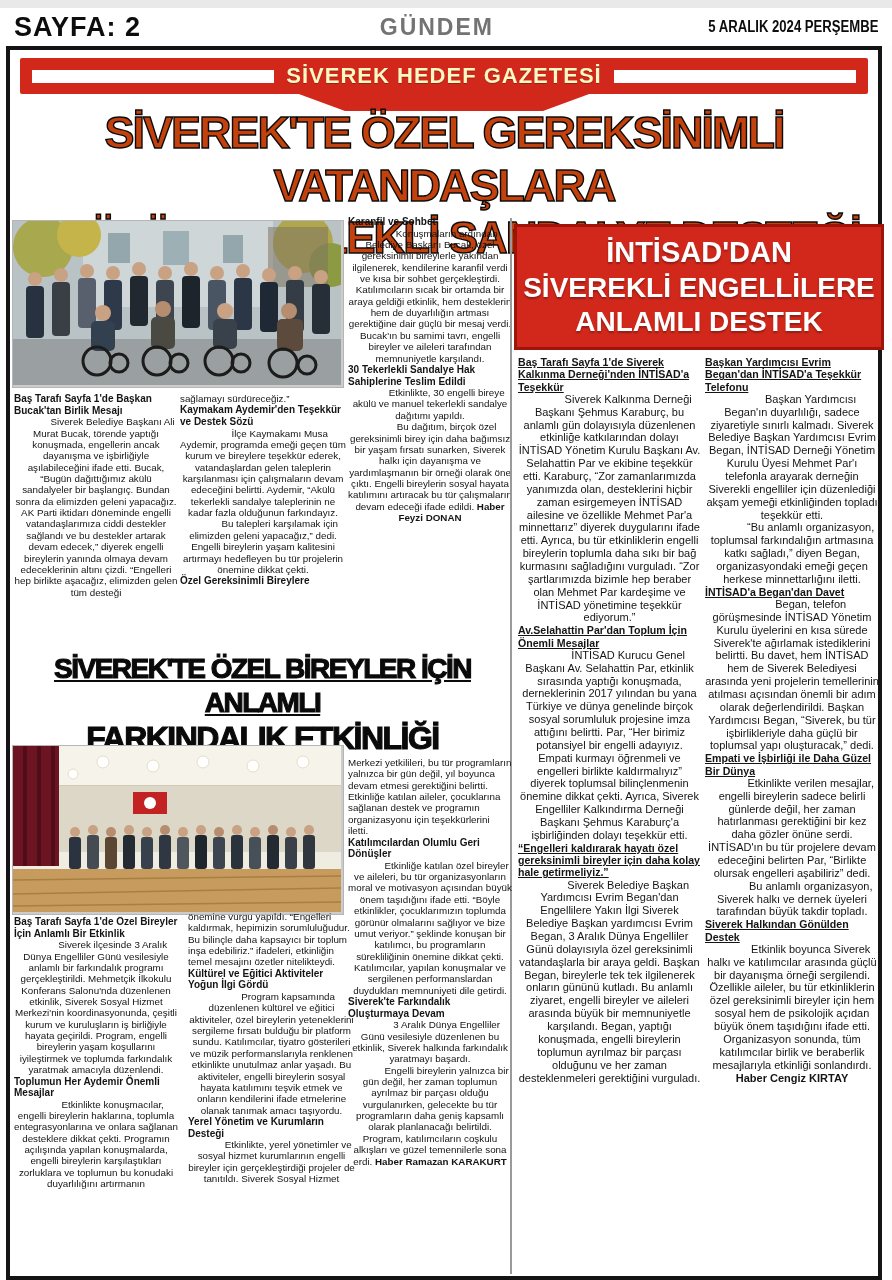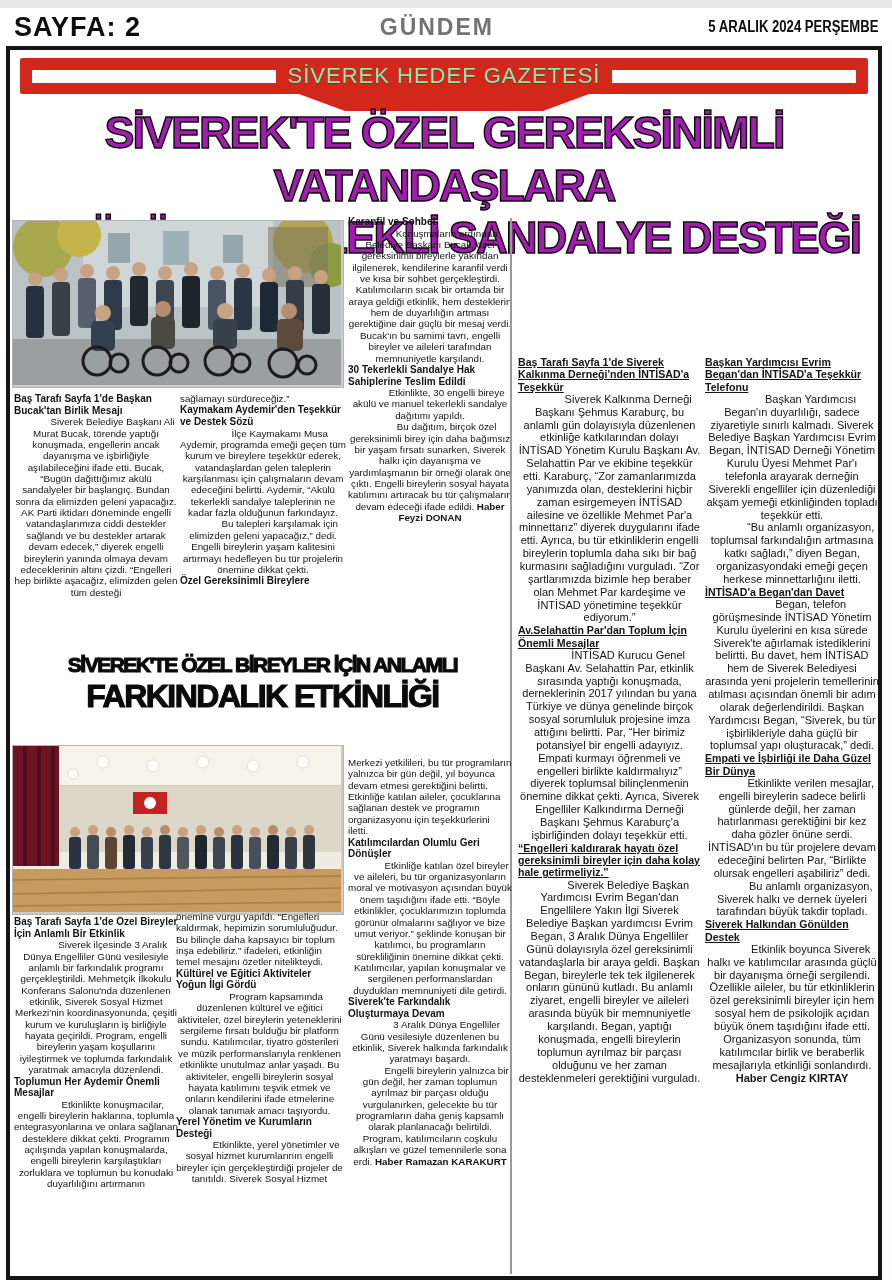--- a/index.html
+++ b/index.html
@@ -12,26 +12,26 @@
   .section-label{font-size:23px;font-weight:bold;letter-spacing:2px;color:#737373;position:absolute;left:50%;transform:translateX(-58%);}
   .date-label{font-size:16px;font-weight:bold;color:#0d0d0d;transform:scaleX(0.82);transform-origin:right center;white-space:nowrap;}
   
   .content-box{position:absolute;top:38px;left:6px;width:876px;height:1234px;background:#fff;
                border:4px solid #141414;box-sizing:border-box;}
   .inner{position:absolute;top:0;left:0;right:0;bottom:0;}
   
   .banner{position:absolute;top:8px;left:10px;right:10px;height:36px;background:#d2281c;
           display:flex;align-items:center;border-radius:2px;}
   .banner .stripe{flex:1;height:13px;background:#fff;margin:0 12px;}
-  .banner .mast-title{color:#86efac;font-weight:normal;font-size:22px;letter-spacing:1px;white-space:nowrap;
+  .banner .mast-title{color:#fef9c3;font-weight:bold;font-size:22px;letter-spacing:1px;white-space:nowrap;
                       text-shadow:0 1px 0 rgba(0,0,0,.25);}
   .banner-tab{position:absolute;top:44px;left:50%;transform:translateX(-50%);width:330px;height:17px;background:#d2281c;
               clip-path:polygon(6% 0,94% 0,80% 100%,20% 100%);}
   
-  .headline1{position:absolute;top:56px;left:0;width:100%;text-align:center;color:#a21caf;font-weight:bold;}
+  .headline1{position:absolute;top:56px;left:0;width:100%;text-align:center;color:#c2410c;font-weight:bold;}
   .headline1 .l1{font-size:45px;line-height:1.18;letter-spacing:-2px;-webkit-text-stroke:1.4px #0a0a0a;}
   .headline1 .l2{font-size:44px;line-height:1.18;letter-spacing:-2px;-webkit-text-stroke:1.4px #0a0a0a;}
   
   .photo{position:absolute;border:1px solid #b5b5b5;background:#ccc;overflow:hidden;}
   .photo svg{display:block;}
   #photo1{left:2px;top:170px;width:330px;height:166px;}
   #photo2{left:2px;top:695px;width:330px;height:168px;}
   
   .col{position:absolute;overflow:hidden;}
   .col .bh{font-weight:bold;font-size:10px;line-height:1.16;margin:0;}
@@ -39,34 +39,34 @@
   .col .bp0{font-size:9.8px;line-height:1.16;margin:0;}
   .col b{font-weight:bold;}
   #col1a{left:4px;top:343px;width:164px;height:264px;}
   #col1b{left:170px;top:343px;width:166px;height:264px;}
   #col1c{left:338px;top:166px;width:164px;height:442px;}
   #col2a{left:508px;top:306px;width:183px;height:920px;}
   #col2b{left:695px;top:306px;width:174px;height:920px;}
   #col2a .bh,#col2b .bh{font-size:10.6px;text-decoration:underline;}
   #col2a .bp,#col2a .bp0,#col2b .bp,#col2b .bp0{font-size:11px;line-height:1.17;}
   #col3a{left:4px;top:866px;width:164px;height:358px;}
-  #col3b{left:166px;top:861px;width:167px;height:363px;}
+  #col3b{left:178px;top:861px;width:167px;height:363px;}
   #col3c{left:338px;top:707px;width:164px;height:553px;}
   
   .red-box{position:absolute;left:504px;top:174px;width:370px;height:126px;background:#d2281c;
            border:3px solid #9e130a;box-sizing:border-box;display:flex;flex-direction:column;
            align-items:center;justify-content:center;}
   .red-box div{color:#fff;font-weight:bold;text-align:center;line-height:1.22;letter-spacing:0;
                text-shadow:0 2px 2px rgba(0,0,0,.3);}
   .red-box .rb1{font-size:29px;}
   .red-box .rb2{font-size:28px;}
   .red-box .rb3{font-size:28px;}
   
   .headline2{position:absolute;top:602px;left:0;width:505px;text-align:center;color:#0a0a0a;font-weight:bold;}
-  .headline2 .l1{font-size:21px;line-height:1.2;letter-spacing:-1.5px;-webkit-text-stroke:1.1px #0a0a0a;}
+  .headline2 .l1{font-size:28px;line-height:1.2;letter-spacing:-1.5px;text-decoration:underline;-webkit-text-stroke:1.1px #0a0a0a;}
   .headline2 .l2{font-size:32px;line-height:1.2;letter-spacing:-1.5px;-webkit-text-stroke:1.1px #0a0a0a;}
   .vline{position:absolute;left:500px;top:168px;width:2px;height:1056px;background:#9a9a9a;}
 </style>
 </head>
 <body>
 
 <div class="page">
 
   <div class="top-strip">
     <span class="page-label">SAYFA: 2</span>
@@ -195,20 +195,25 @@
       <div class="col" id="col1c">
           <div class="bh">Karanfil ve Sohbet</div>
           <div class="bp">Konuşmaların ardından Belediye Başkanı Bucak, özel gereksinimli bireylerle yakından ilgilenerek, kendilerine karanfil verdi ve kısa bir sohbet gerçekleştirdi. Katılımcıların sıcak bir ortamda bir araya geldiği etkinlik, hem desteklerin hem de duyarlılığın artması gerektiğine dair güçlü bir mesaj verdi. Bucak'ın bu samimi tavrı, engelli bireyler ve aileleri tarafından memnuniyetle karşılandı.</div>
           <div class="bh">30 Tekerlekli Sandalye Hak Sahiplerine Teslim Edildi</div>
           <div class="bp">Etkinlikte, 30 engelli bireye akülü ve manuel tekerlekli sandalye dağıtımı yapıldı.</div>
           <div class="bp">Bu dağıtım, birçok özel gereksinimli birey için daha bağımsız bir yaşam fırsatı sunarken, Siverek halkı için dayanışma ve yardımlaşmanın bir örneği olarak öne çıktı. Engelli bireylerin sosyal hayata katılımını artıracak bu tür çalışmaların devam edeceği ifade edildi.<b> Haber Feyzi DONAN</b></div>
         </div>
 
       <div class="vline"></div>
 
+      <div class="red-box">
+        <div class="rb1">İNTİSAD'DAN</div>
+        <div class="rb2">SİVEREKLİ ENGELLİLERE</div>
+        <div class="rb3">ANLAMLI DESTEK</div>
+      </div>
 
       <div class="col" id="col2a">
           <div class="bh">Baş Tarafı Sayfa 1'de Siverek Kalkınma Derneği'nden İNTİSAD'a Teşekkür</div>
           <div class="bp">Siverek Kalkınma Derneği Başkanı Şehmus Karaburç, bu anlamlı gün dolayısıyla düzenlenen etkinliğe katkılarından dolayı İNTİSAD Yönetim Kurulu Başkanı Av. Selahattin Par ve ekibine teşekkür etti. Karaburç, “Zor zamanlarımızda yanımızda olan, desteklerini hiçbir zaman esirgemeyen İNTİSAD ailesine ve özellikle Mehmet Par'a minnettarız” diyerek duygularını ifade etti. Ayrıca, bu tür etkinliklerin engelli bireylerin toplumla daha sıkı bir bağ kurmasını sağladığını vurguladı. “Zor şartlarımızda bizimle hep beraber olan Mehmet Par kardeşime ve İNTİSAD yönetimine teşekkür ediyorum.”</div>
           <div class="bh">Av.Selahattin Par'dan Toplum İçin Önemli Mesajlar</div>
           <div class="bp">İNTİSAD Kurucu Genel Başkanı Av. Selahattin Par, etkinlik sırasında yaptığı konuşmada, derneklerinin 2017 yılından bu yana Türkiye ve dünya genelinde birçok sosyal sorumluluk projesine imza attığını belirtti. Par, “Her birimiz potansiyel bir engelli adayıyız. Empati kurmayı öğrenmeli ve engelleri birlikte kaldırmalıyız” diyerek toplumsal bilinçlenmenin önemine dikkat çekti. Ayrıca, Siverek Engelliler Kalkındırma Derneği Başkanı Şehmus Karaburç'a işbirliğinden dolayı teşekkür etti.</div>
           <div class="bh">“Engelleri kaldırarak hayatı özel gereksinimli bireyler için daha kolay hale getirmeliyiz.”</div>
           <div class="bp">Siverek Belediye Başkan Yardımcısı Evrim Began'dan Engellilere Yakın İlgi Siverek Belediye Başkan yardımcısı Evrim Began, 3 Aralık Dünya Engelliler Günü dolayısıyla özel gereksinimli vatandaşlarla bir araya geldi. Başkan Began, bireylerle tek tek ilgilenerek onların gününü kutladı. Bu anlamlı ziyaret, engelli bireyler ve aileleri arasında büyük bir memnuniyetle karşılandı. Began, yaptığı konuşmada, engelli bireylerin toplumun ayrılmaz bir parçası olduğunu ve her zaman desteklenmeleri gerektiğini vurguladı.</div>
         </div>
       <div class="col" id="col2b">

